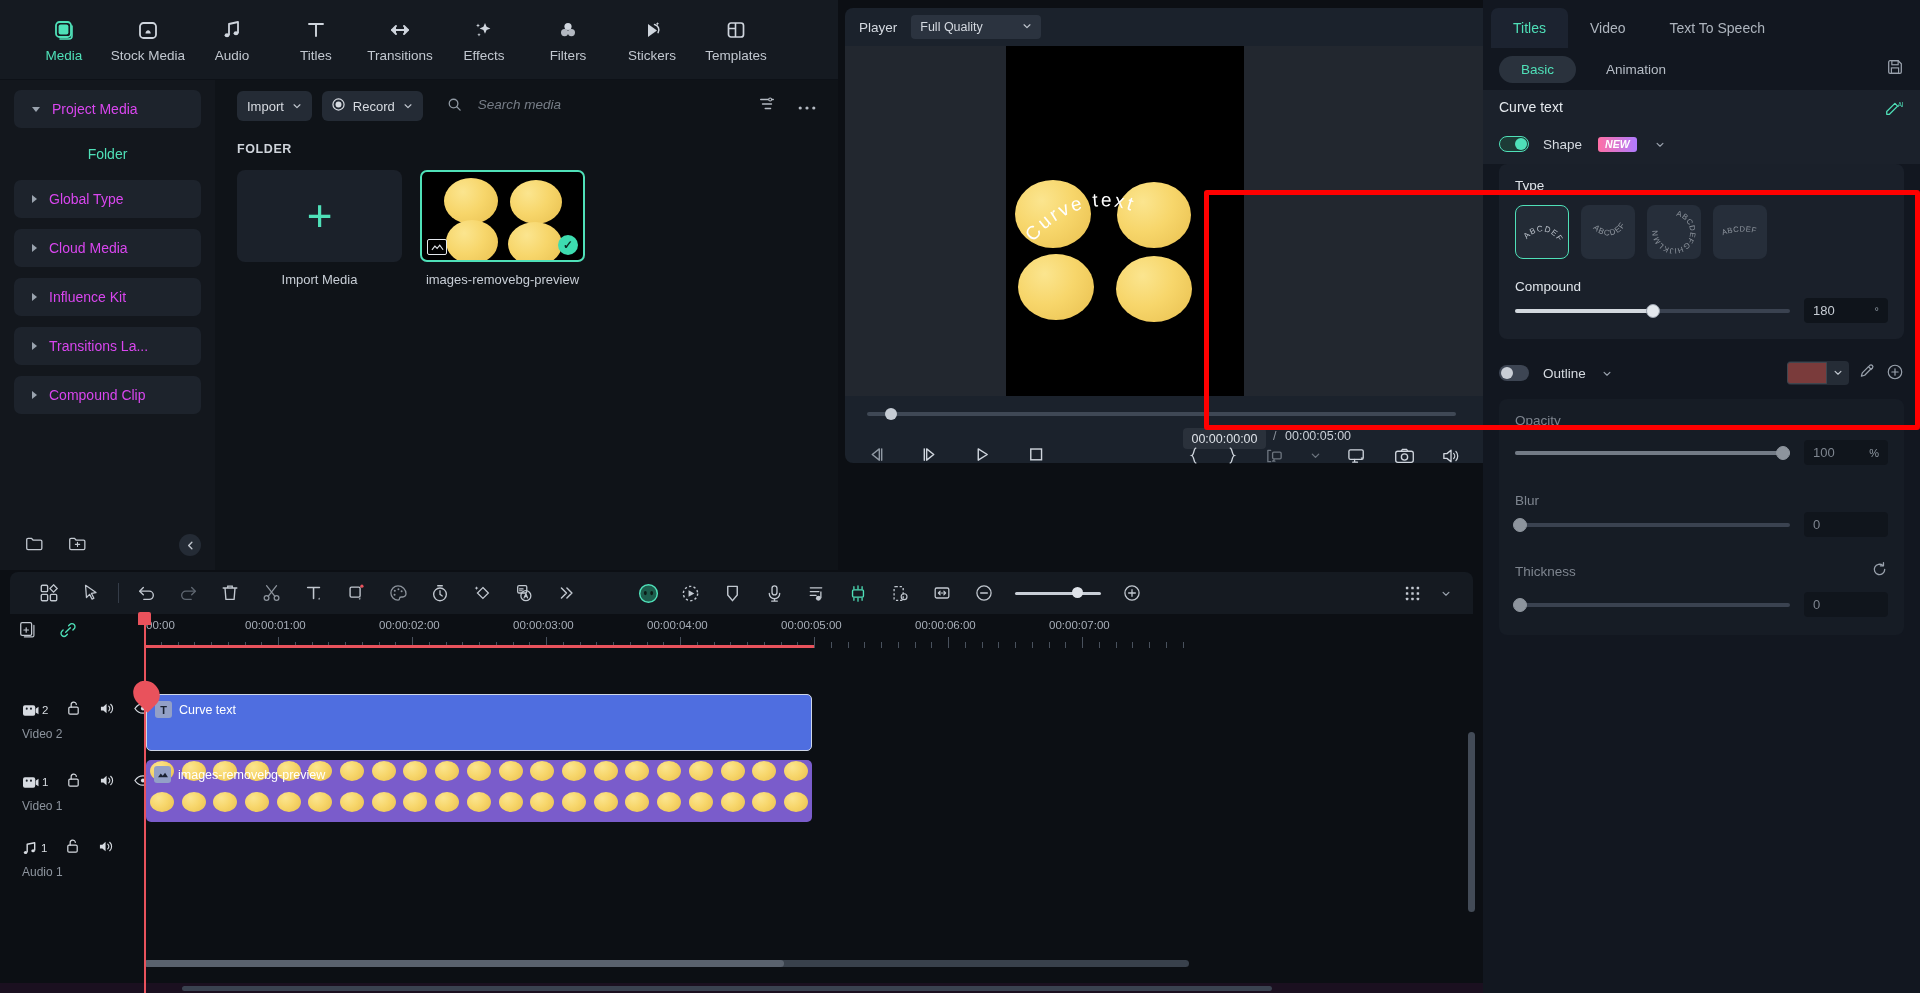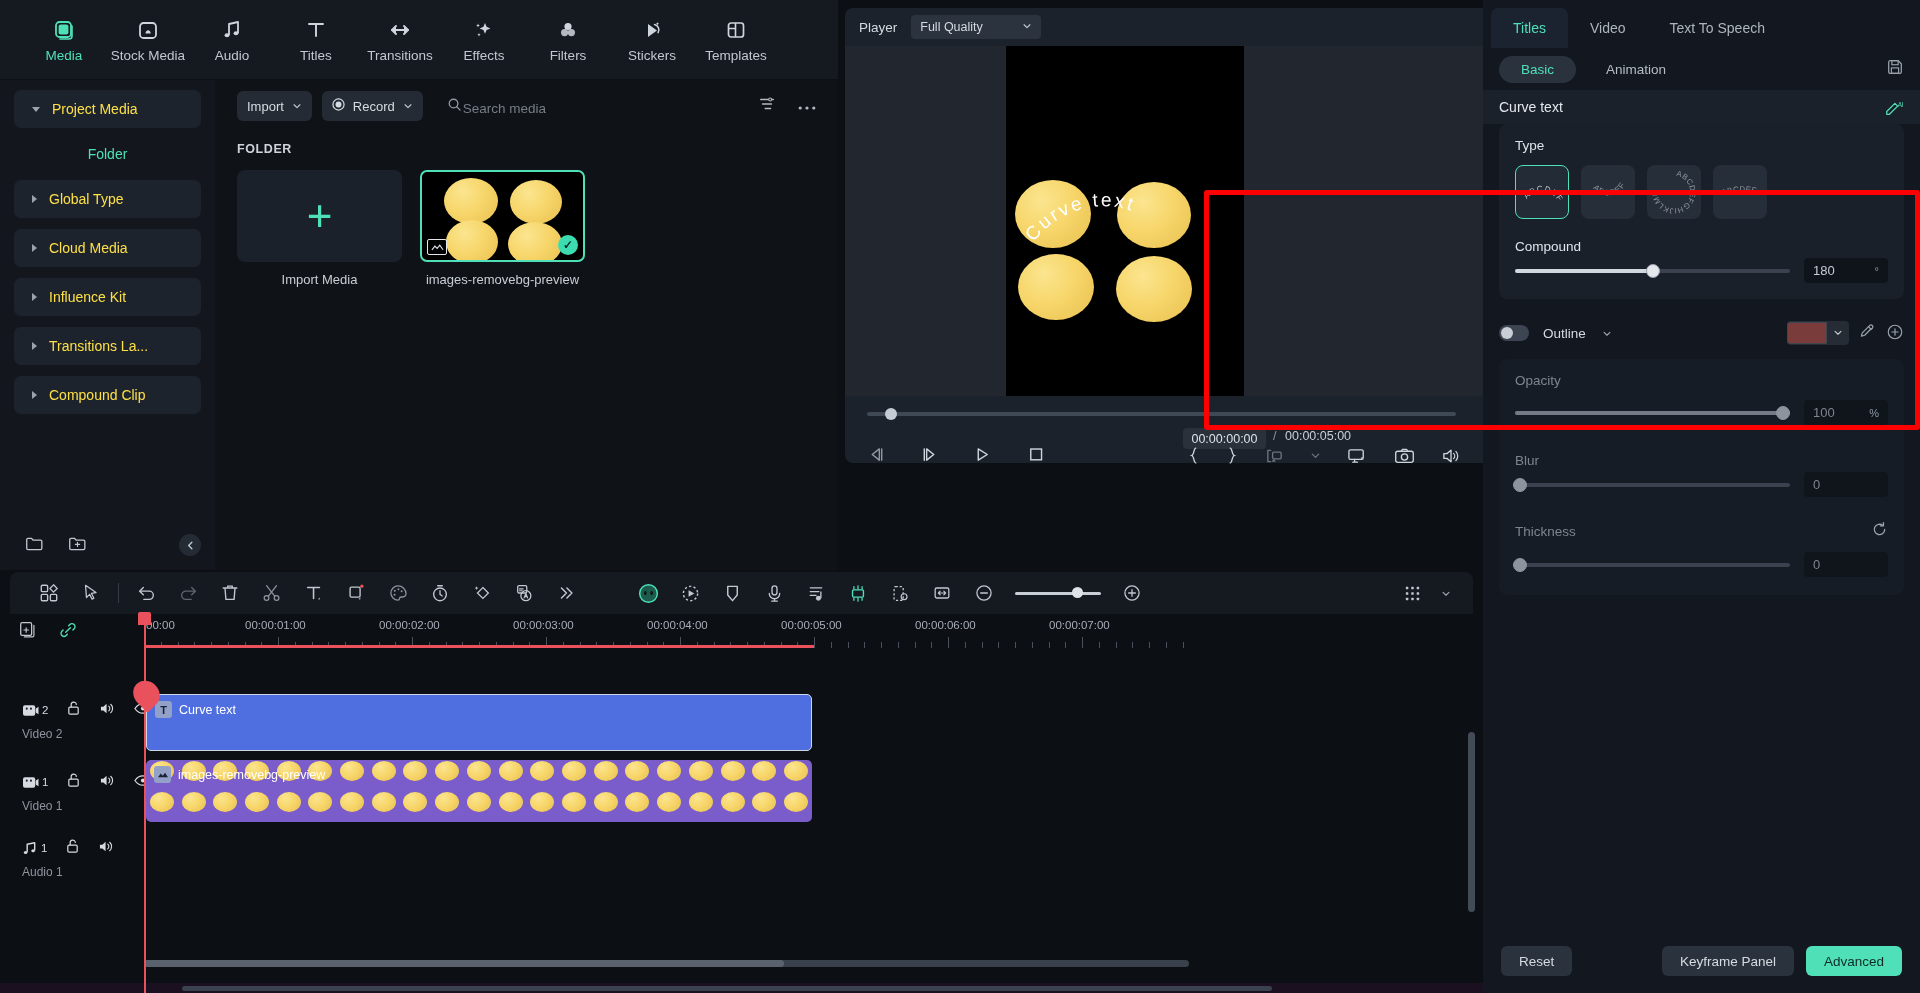--- a/index.html
+++ b/index.html
@@ -29,21 +29,21 @@
   .navitem svg { display:block; }
 
   
   .leftbar {
     position: absolute; left: 0; top: 80px; width: 215px; height: 478px;
     background: #13171d; padding: 10px 14px 0 14px;
   }
   .side-row {
     height: 38px; border-radius: 7px; display: flex; align-items: center;
     padding-left: 18px; gap: 12px; margin-bottom: 11px; cursor: pointer;
-    background: #1d232c; font-size: 14px; color: #fde047;
+    background: #1d232c; font-size: 14px; color: #d946ef;
   }
   .side-row.plain { background: transparent; justify-content: center; padding-left: 0;
                     color: #4fe0b8; margin-bottom: 11px; height: 30px; }
   .caret-d { width:0;height:0;border-left:4.5px solid transparent;border-right:4.5px solid transparent;border-top:5.5px solid #9aa3ae; }
   .caret-r { width:0;height:0;border-top:4.5px solid transparent;border-bottom:4.5px solid transparent;border-left:5.5px solid #9aa3ae; }
 
   .leftbar-bottom {
     position:absolute; left:0; top:520px; width:215px; height:50px;
     display:flex; align-items:center; gap:24px; padding-left: 25px;
     background: #13171d;
@@ -56,21 +56,21 @@
   
   .mediapanel {
     position:absolute; left:215px; top:80px; width:623px; height:490px;
     background:#0f1318;
   }
   .media-toolbar { height: 52px; display:flex; align-items:center; padding: 0 22px; gap: 10px; }
   .btn-dark {
     height:30px; border-radius:6px; background:#242b35; display:flex; align-items:center;
     padding:0 10px; gap:8px; font-size:13px; color:#d7dbe1; cursor:pointer;
   }
-  .search-wrap { display:flex; align-items:flex-end; gap:1px; margin-left:14px; }
+  .search-wrap { display:flex; align-items:flex-start; gap:16px; margin-left:14px;font-style:italic; }
   .search-ph { font-size:13.5px; color:#767d87; }
   .media-tool-right { margin-left:auto; display:flex; align-items:center; gap:22px; }
   .folder-label { font-size:12.5px; letter-spacing:.6px; color:#cfd4db; padding: 10px 0 0 22px; font-weight:600;}
   .media-grid { display:flex; gap:18px; padding: 14px 22px; }
   .import-tile {
     width:165px; height:92px; border-radius:8px; background:#1b212a;
     display:flex;align-items:center;justify-content:center; cursor:pointer;
   }
   .plus { font-size:44px; color:#4fe0b8; font-weight:200; line-height:1; }
   .tile-cap { font-size:13px; color:#c8ced6; text-align:center; margin-top:10px; }
@@ -605,20 +605,32 @@
       <span class="rp-title-right">
         <svg width="20" height="16" viewBox="0 0 22 17" fill="none">
           <path d="M3 13.5L12 4.5l3 3-9 9H3z" stroke="#4fe0b8" stroke-width="1.4" stroke-linejoin="round"></path>
           <text x="15" y="8" font-size="7" fill="#4fe0b8" font-family="Liberation Sans, sans-serif">AI</text>
         </svg>
       </span>
     </div>
 
 
 
+    <div class="row-line" style="height:40px; background:#1b212b;">
+      <span class="toggle on">
+          <span class="k"></span>
+        </span>
+      <span style="margin-left:6px;">Shape</span>
+      <span style="margin-left:8px;background:linear-gradient(90deg,#ff6fa5,#b07bff);color:#fff;font-size:10.5px;font-weight:bold;font-style:italic;padding:1.5px 7px;border-radius:3px;">NEW</span>
+      <span style="margin-left:10px;">
+        <svg width="10" height="8" viewBox="0 0 12 9" fill="none">
+            <path d="M2.5 2.5L6 6l3.5-3.5" stroke="#9aa2ad" stroke-width="1.4" stroke-linecap="round" stroke-linejoin="round"></path>
+          </svg>
+      </span>
+    </div>
 
     <div class="shape-card">
       <div class="card-lbl">Type</div>
       <div class="type-row">
         <div class="type-box sel">
           <svg width="46" height="46" viewBox="0 0 48 48">
             <defs>
                 <path id="tp1" d="M 7 34 A 19 19 0 0 1 41 34" fill="none"></path>
               </defs>
             <text font-size="8.5" fill="#b8bfc8" font-family="Liberation Sans, sans-serif" letter-spacing="1">
@@ -744,33 +756,20 @@
           <span class="sl-fill" style="width:0%;"></span>
           <span class="sl-knob" style="left:-2px; background:#8d949d; border-color:#8d949d;"></span>
         </div>
         <div class="numbox flat">
           <span class="dim">0</span>
           <span class="u"></span>
         </div>
       </div>
     </div>
 
-    <div class="rp-footer">
-      <div class="fbtn">
-        <span>Reset</span>
-      </div>
-      <div class="fbtn-right">
-        <div class="fbtn">
-          <span>Keyframe Panel</span>
-        </div>
-        <div class="fbtn accent">
-          <span>Advanced</span>
-        </div>
-      </div>
-    </div>
   </div>
 
   <div class="redbox"></div>
 
   <div class="timeline">
 
     <div class="tl-toolbar">
       <span class="ti">
         <svg width="20" height="20" viewBox="0 0 22 22" fill="none">
           <rect x="2.5" y="2.5" width="7" height="7" rx="1.3" stroke="#c2c8d0" stroke-width="1.5"></rect>

